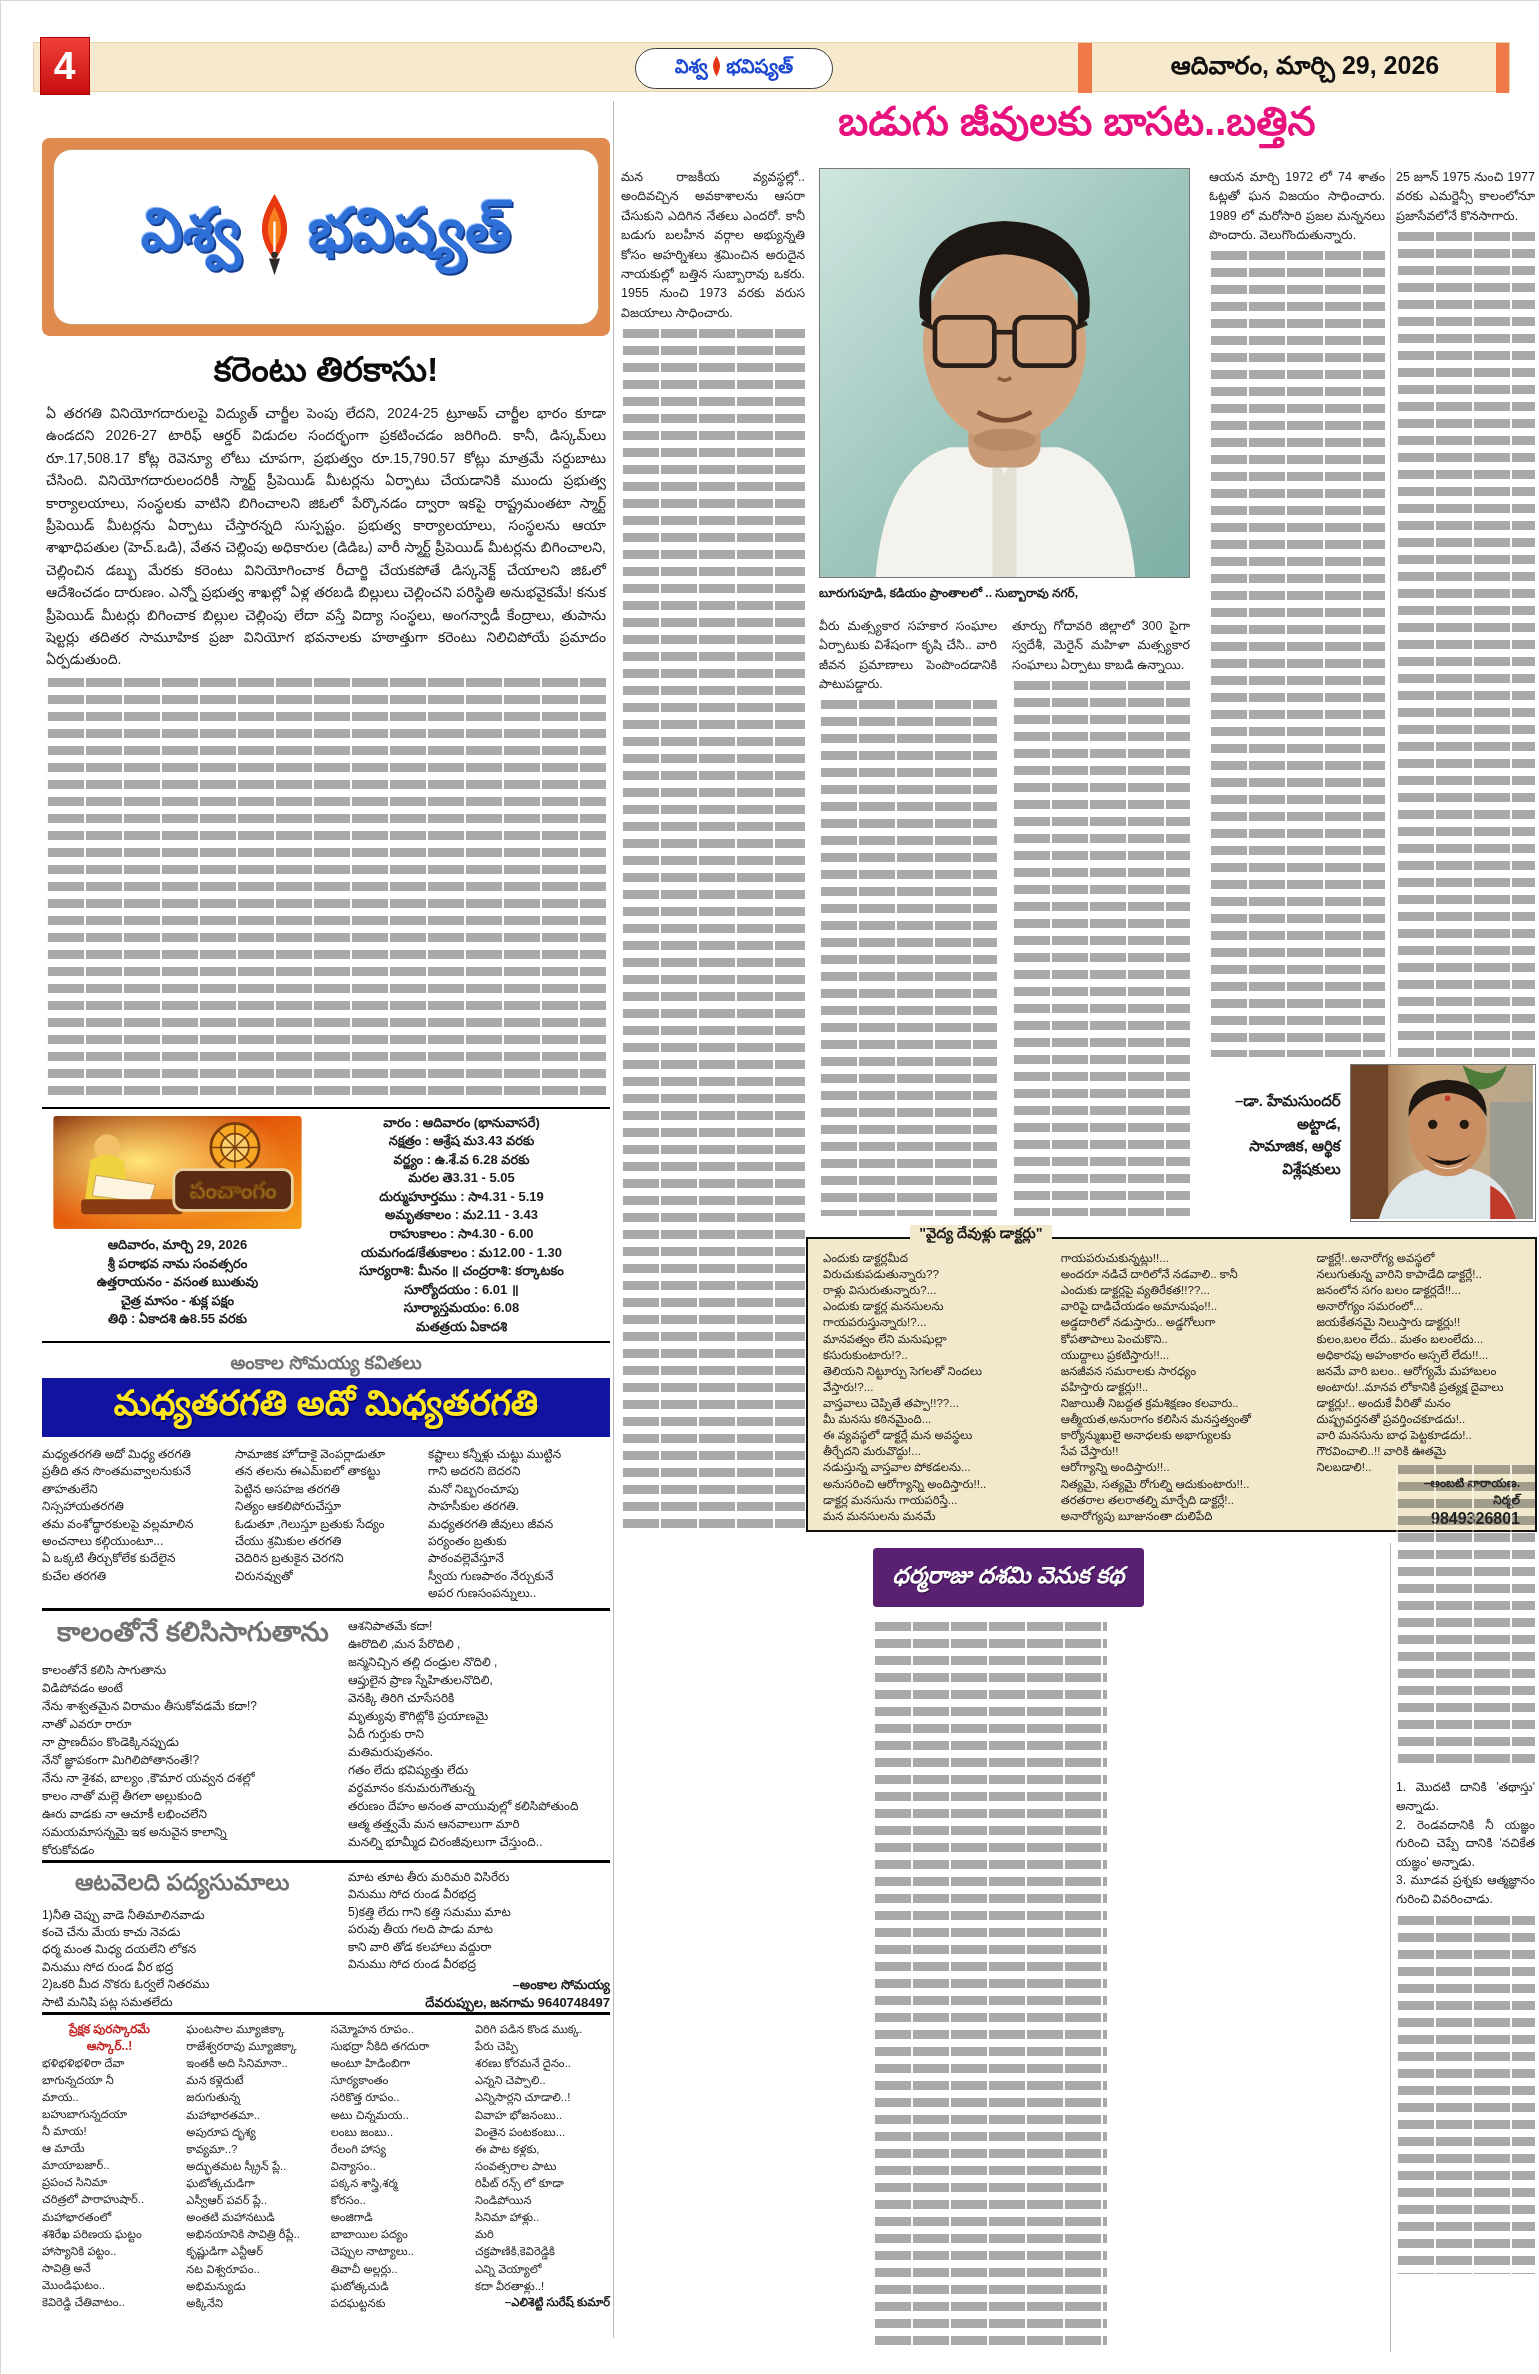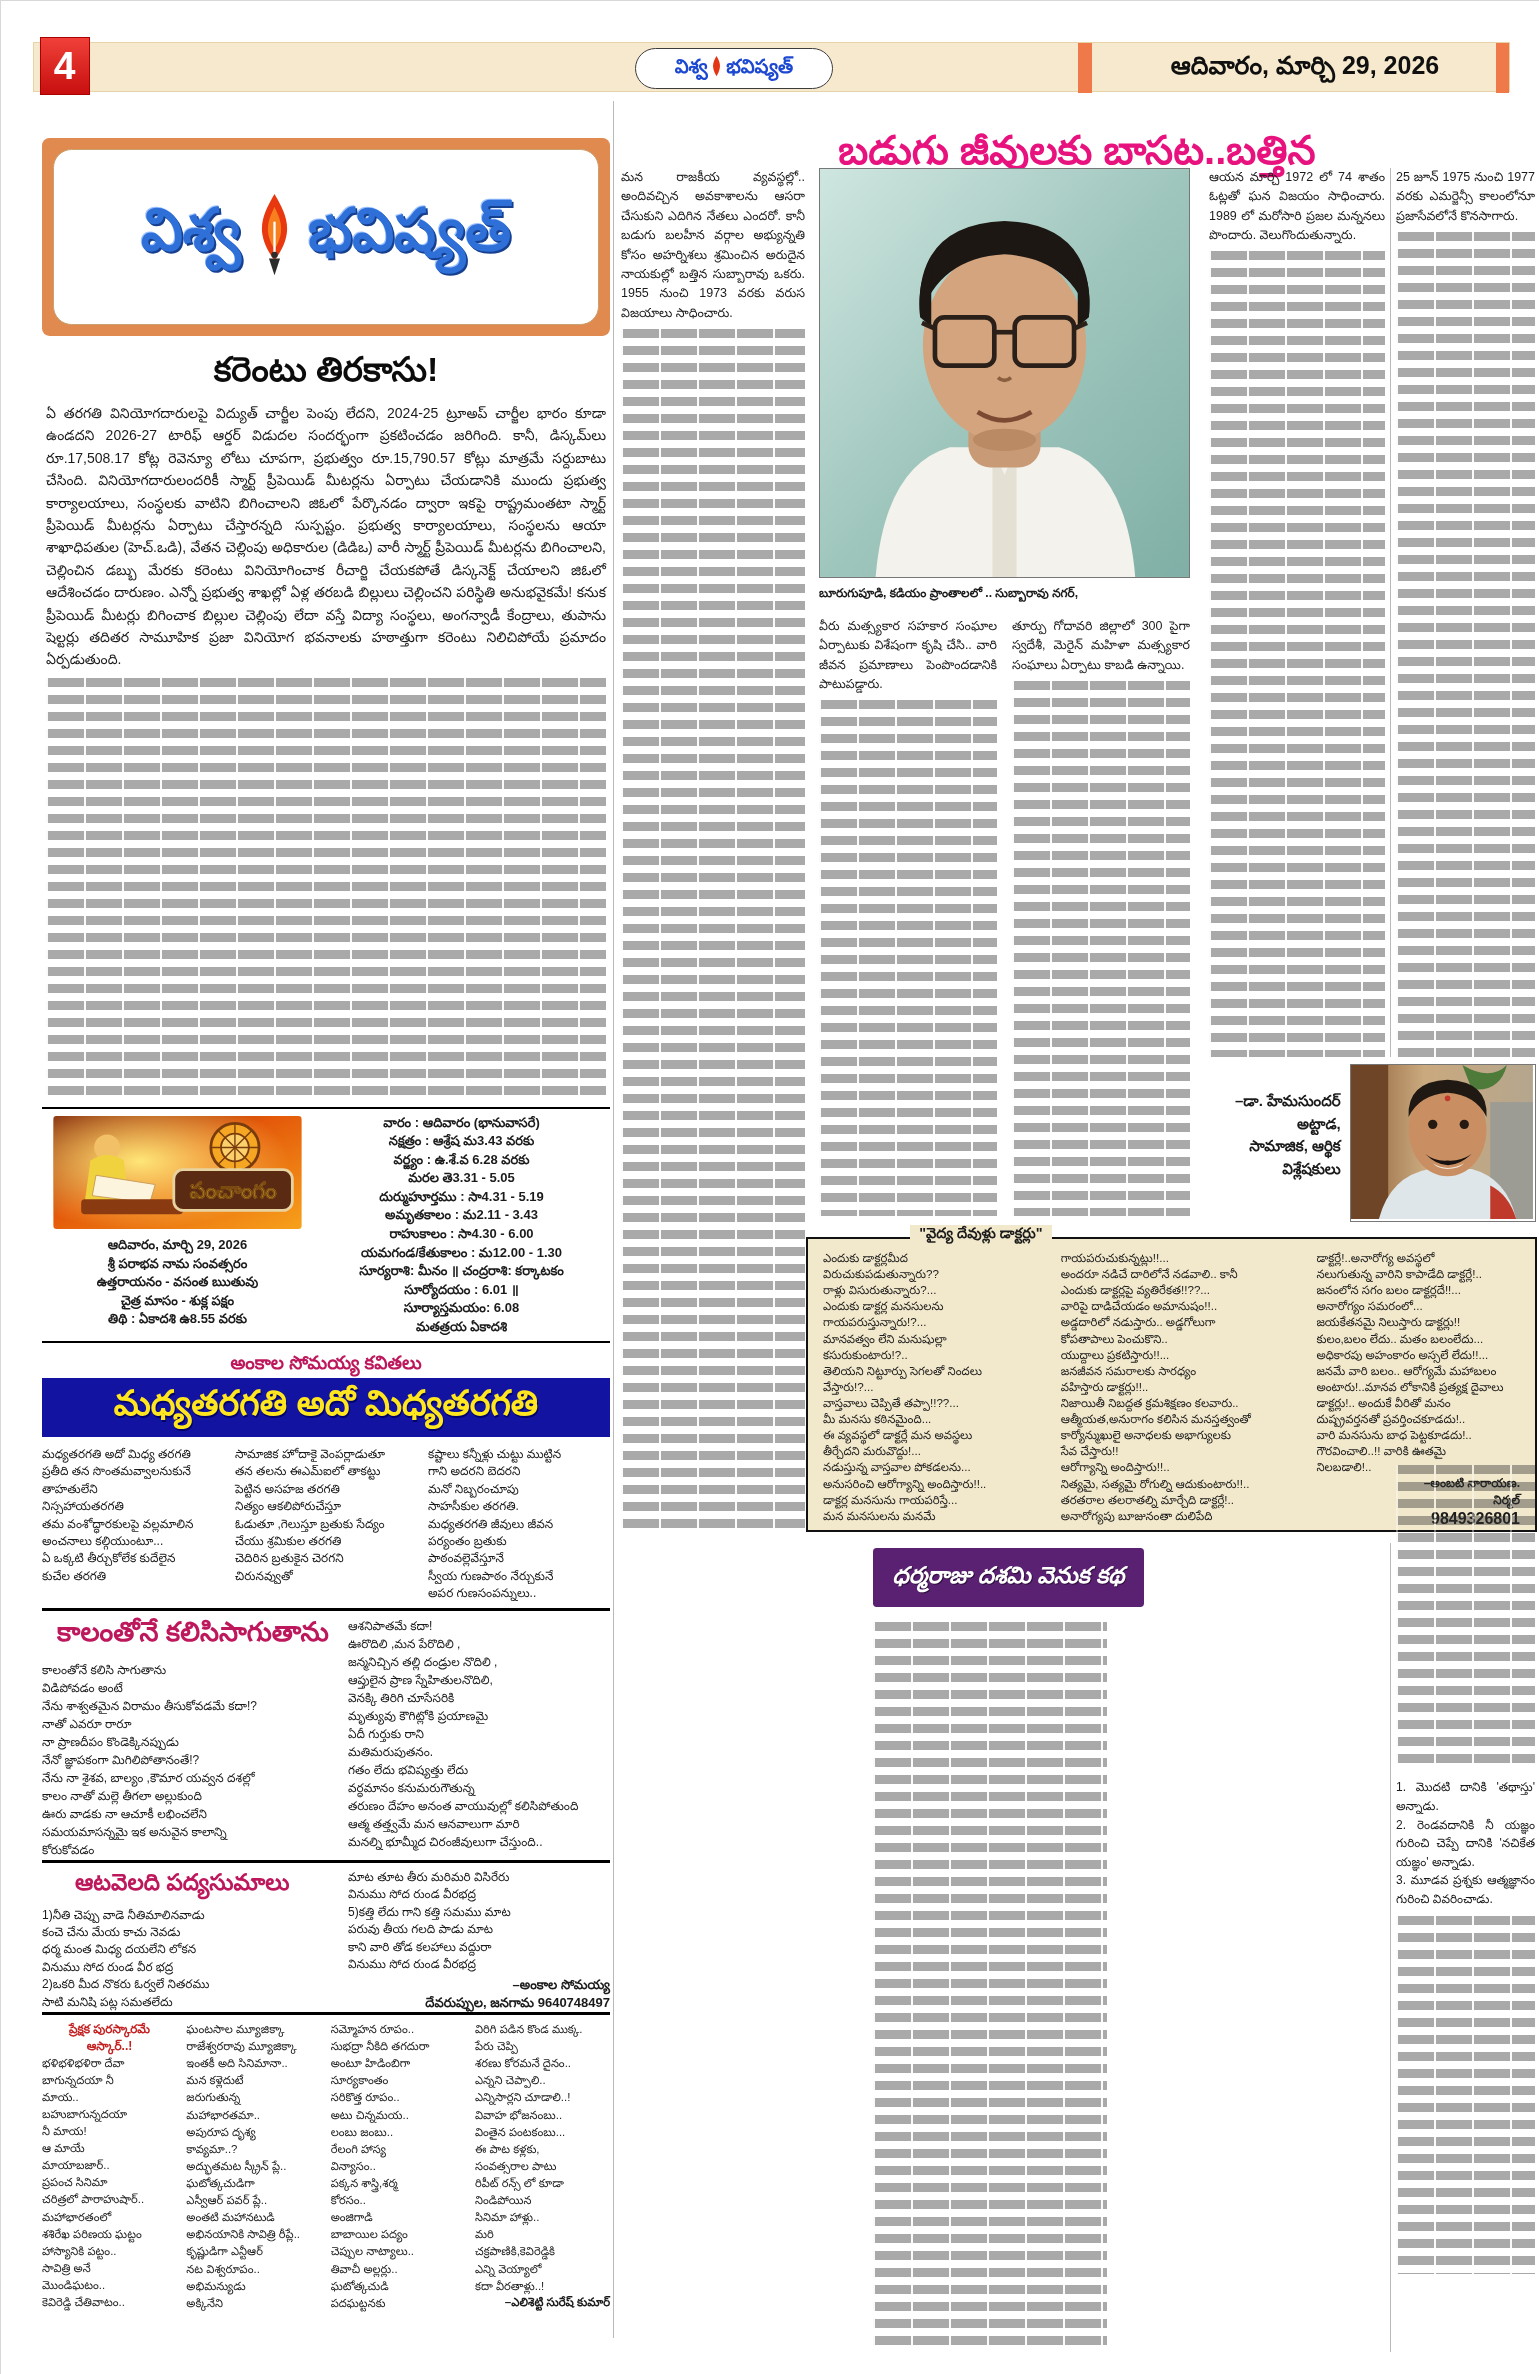--- a/index.html
+++ b/index.html
@@ -32,21 +32,21 @@
              justify-content:center;gap:13px;box-sizing:border-box;border:0.9px solid #caa06e;}
   .logoword{color:#2e6fd8;font-size:59px;font-weight:bold;
             text-shadow:1.9px 1.9px 0 #16408f,-0.9px -0.9px 0 #9cc2ff;}
   .h-current{font-size:34px;font-weight:bold;color:#0c0c0c;}
   .body15{font-size:14px;line-height:1.6;}
   
   .panch{border-top:2.8px solid #000;border-bottom:2.8px solid #000;display:flex;padding:7.4px 0;}
   .panchL{width:271px;text-align:center;}
   .panchR{flex:1;display:flex;align-items:center;justify-content:center;}
   .panchtxt{font-size:13px;font-weight:bold;line-height:1.43;}
-  .bluehead{color:#be185d;font-weight:bold;}
+  .bluehead{color:#737373;font-weight:bold;}
   .banner{background:#1313a2;display:flex;align-items:center;justify-content:center;}
   .banner span{color:#ffe61e;font-size:35px;font-weight:bold;text-shadow:0.9px 1.9px 0 #00006a;}
   .poem13{font-size:12px;line-height:1.45;}
   .poem135{font-size:12px;line-height:1.5;}
   .cols{display:flex;gap:11px;}
   .cols>div{flex:1;}
   
   .mainhead{color:#e8127e;font-size:40px;font-weight:bold;}
   .artcol{font-size:12.5px;line-height:1.55;text-align:justify;display:flex;flex-direction:column;}
   .artcol .fill{flex:1;margin-top:5.6px;}
@@ -324,21 +324,21 @@
 మరి
 చక్రపాణికి,కెవిరెడ్డికి
 ఎన్ని వెయ్యాలో
 కదా వీరతాళ్లు..!</div>
       <div class="b" style="font-size:11.6px;text-align:right;">–ఎలిశెట్టి సురేష్ కుమార్</div>
     </div>
   </div>
 
   <div class="abs vrule" style="left:612px;top:100px;height:2237px;"></div>
 
-  <div class="abs ctr mainhead" style="left:618px;top:98px;width:916px;height:54px;margin-top:29px;">బడుగు జీవులకు బాసట..బత్తిన</div>
+  <div class="abs ctr mainhead" style="left:618px;top:98px;width:916px;height:54px;">బడుగు జీవులకు బాసట..బత్తిన</div>
 
   <div class="abs artcol" style="left:620px;top:167px;width:184px;height:1364px;">
     <div>మన రాజకీయ వ్యవస్థల్లో.. అందివచ్చిన అవకాశాలను ఆసరా చేసుకుని ఎదిగిన నేతలు ఎందరో. కానీ బడుగు బలహీన వర్గాల అభ్యున్నతి కోసం అహర్నిశలు శ్రమించిన అరుదైన నాయకుల్లో బత్తిన సుబ్బారావు ఒకరు. 1955 నుంచి 1973 వరకు వరుస విజయాలు సాధించారు.</div>
     <div class="fill"></div>
   </div>
 
   <div class="abs photoframe" style="left:818px;top:167px;width:371px;height:410px;">
     <svg width="369" height="408" viewBox="0 0 398 440">
       <defs>
         <linearGradient id="tealbg" x1="0" y1="0" x2="1" y2="1">

